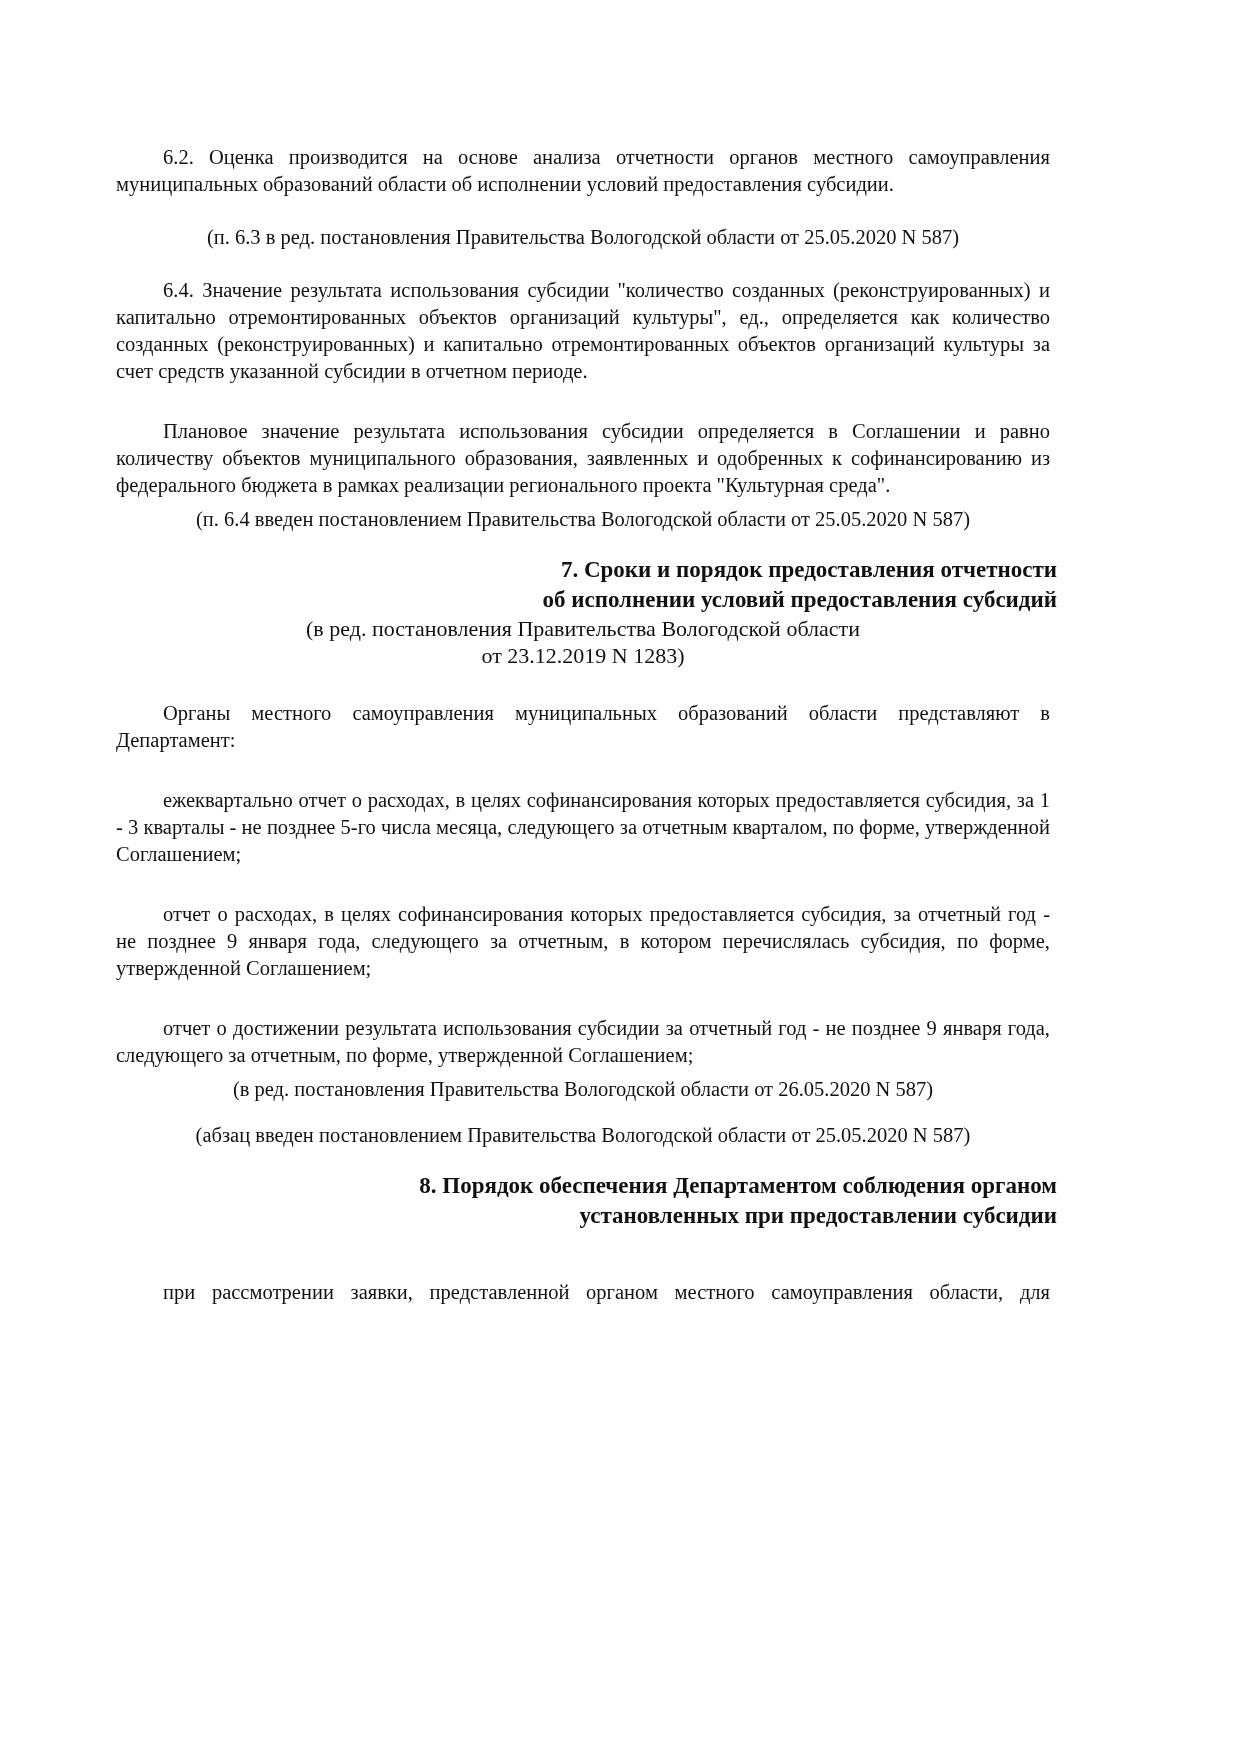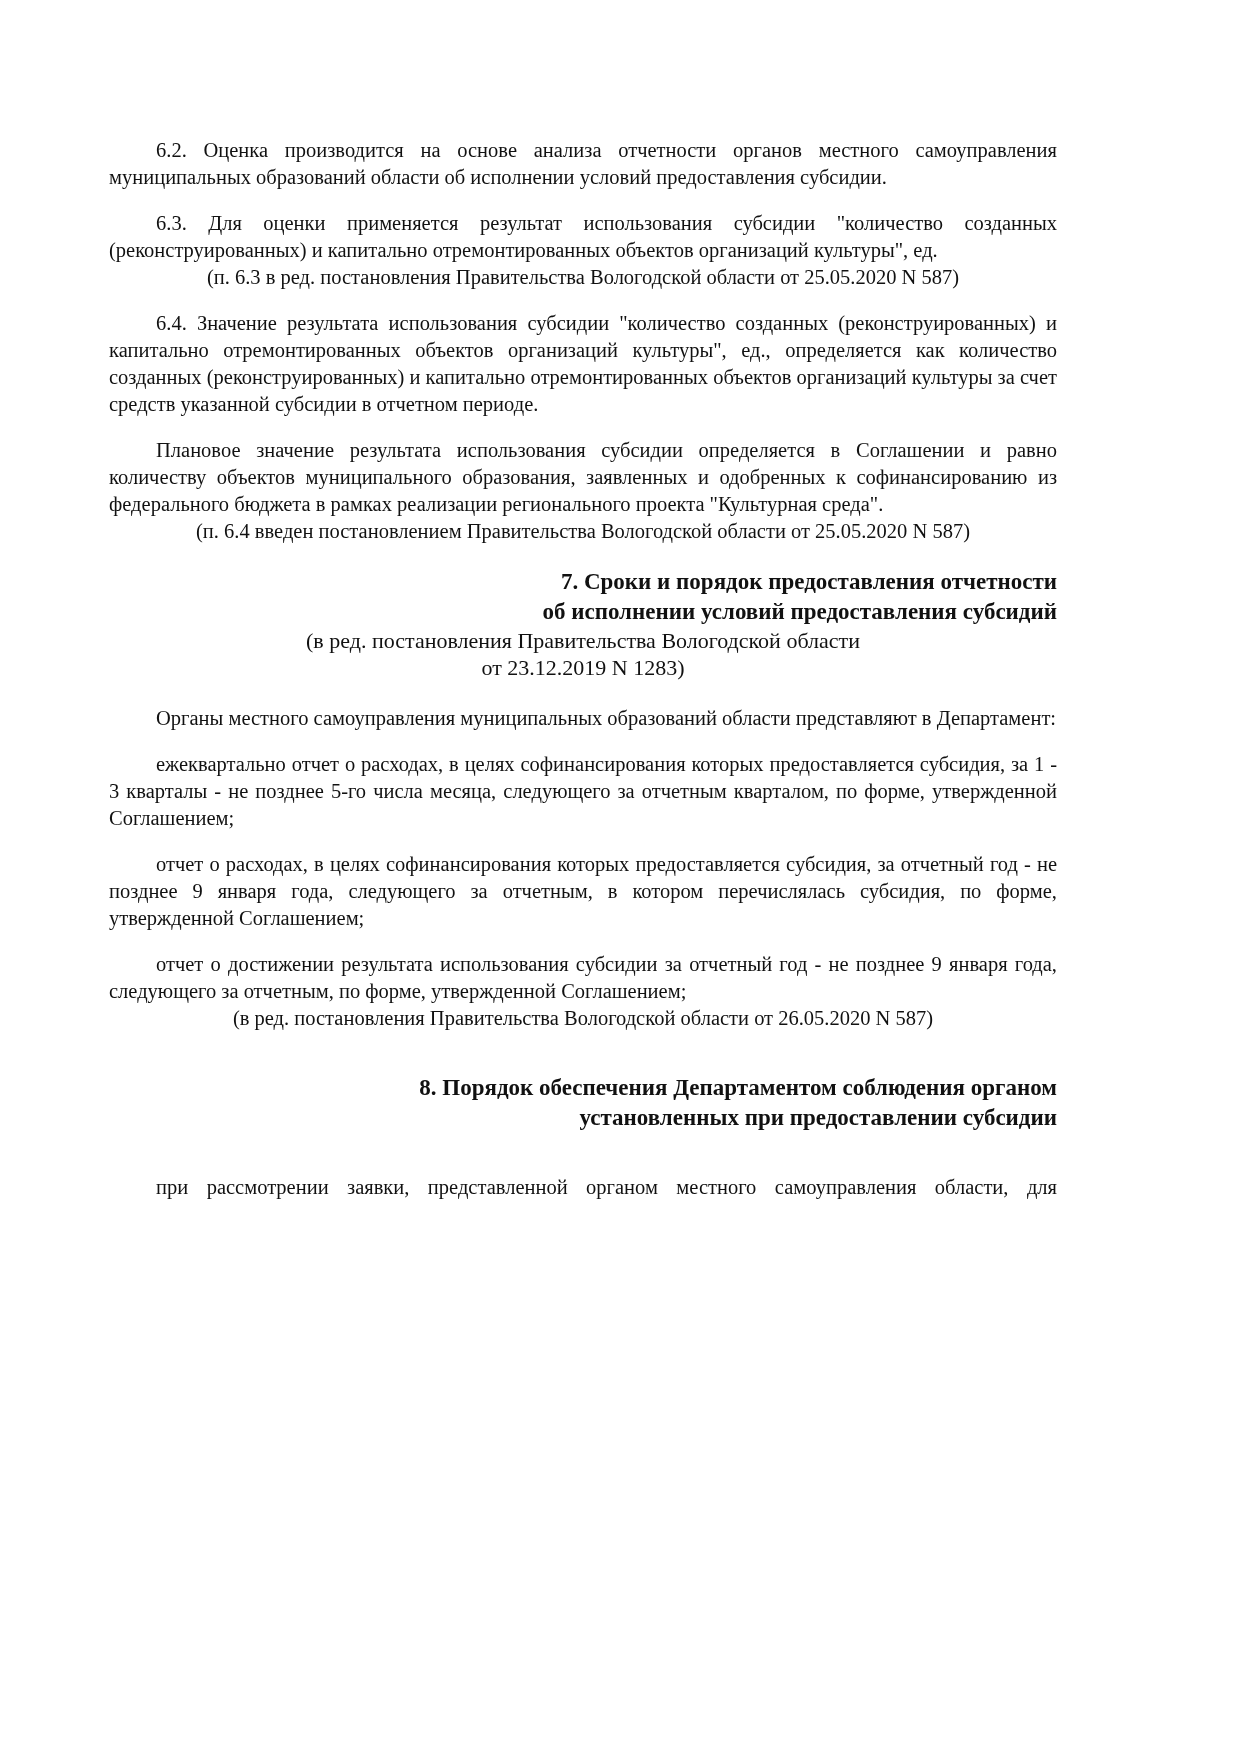--- a/index.html
+++ b/index.html
@@ -1,37 +1,36 @@
 <!DOCTYPE html>
 <html><head>
 <meta charset="utf-8">
 <style>
   html, body { margin: 0; padding: 0; background: #ffffff; }
   body { width: 1240px; height: 1754px; position: relative; overflow: hidden; }
   .page {
     position: absolute; left: 109px; top: 137px; width: 948px;
     font-family: "Liberation Serif", serif; font-size: 20.5px; line-height: 27px; color: #111;
   }
-  .p { margin: 0; text-align: justify; text-indent: 47px; }
+  .p { margin: 7px; text-align: justify; text-indent: 47px; }
   .p.last-left { text-align-last: left; }
   .note { margin: 0; text-indent: 0; text-align: center; }
   .gap { height: 19px; }
   .heading { text-align: center; margin: 0; }
   .heading .h { font-weight: bold; font-size: 23px; line-height: 30px; display: block; text-align: right; }
   .heading .sub { display: block; font-size: 22px; line-height: 27px; }
 </style>
 </head>
 <body>
 
 <div class="page">
 
   <p class="p last-left">6.2. Оценка производится на основе анализа отчетности органов местного самоуправления муниципальных образований области об исполнении условий предоставления субсидии.</p>
   <div class="gap"></div>
 
-  <p class="p last-left">6.3. Для оценки применяется результат использования субсидии "количество созданных (реконструированных) и капитально отремонтированных объектов организаций культуры", ед.</p>
   <p class="note">(п. 6.3 в ред. постановления Правительства Вологодской области от 25.05.2020 N 587)</p>
   <div class="gap"></div>
 
   <p class="p last-left">6.4. Значение результата использования субсидии "количество созданных (реконструированных) и капитально отремонтированных объектов организаций культуры", ед., определяется как количество созданных (реконструированных) и капитально отремонтированных объектов организаций культуры за счет средств указанной субсидии в отчетном периоде.</p>
   <div class="gap"></div>
 
   <p class="p last-left">Плановое значение результата использования субсидии определяется в Соглашении и равно количеству объектов муниципального образования, заявленных и одобренных к софинансированию из федерального бюджета в рамках реализации регионального проекта "Культурная среда".</p>
   <p class="note">(п. 6.4 введен постановлением Правительства Вологодской области от 25.05.2020 N 587)</p>
   <div style="height:22px"></div>
 
@@ -49,20 +48,21 @@
   <p class="p last-left">ежеквартально отчет о расходах, в целях софинансирования которых предоставляется субсидия, за 1 - 3 кварталы - не позднее 5-го числа месяца, следующего за отчетным кварталом, по форме, утвержденной Соглашением;</p>
   <div class="gap"></div>
 
   <p class="p last-left">отчет о расходах, в целях софинансирования которых предоставляется субсидия, за отчетный год - не позднее 9 января года, следующего за отчетным, в котором перечислялась субсидия, по форме, утвержденной Соглашением;</p>
   <div class="gap"></div>
 
   <p class="p last-left">отчет о достижении результата использования субсидии за отчетный год - не позднее 9 января года, следующего за отчетным, по форме, утвержденной Соглашением;</p>
   <p class="note">(в ред. постановления Правительства Вологодской области от 26.05.2020 N 587)</p>
   <div class="gap"></div>
 
+  <p class="note">(абзац введен постановлением Правительства Вологодской области от 25.05.2020 N 587)</p>
   <div style="height:22px"></div>
 
   <div class="heading">
     <span class="h">8. Порядок обеспечения Департаментом соблюдения органом</span>
     <span class="h">установленных при предоставлении субсидии</span>
   </div>
   <div style="height:22px"></div>
 
   <div class="gap"></div>
 

